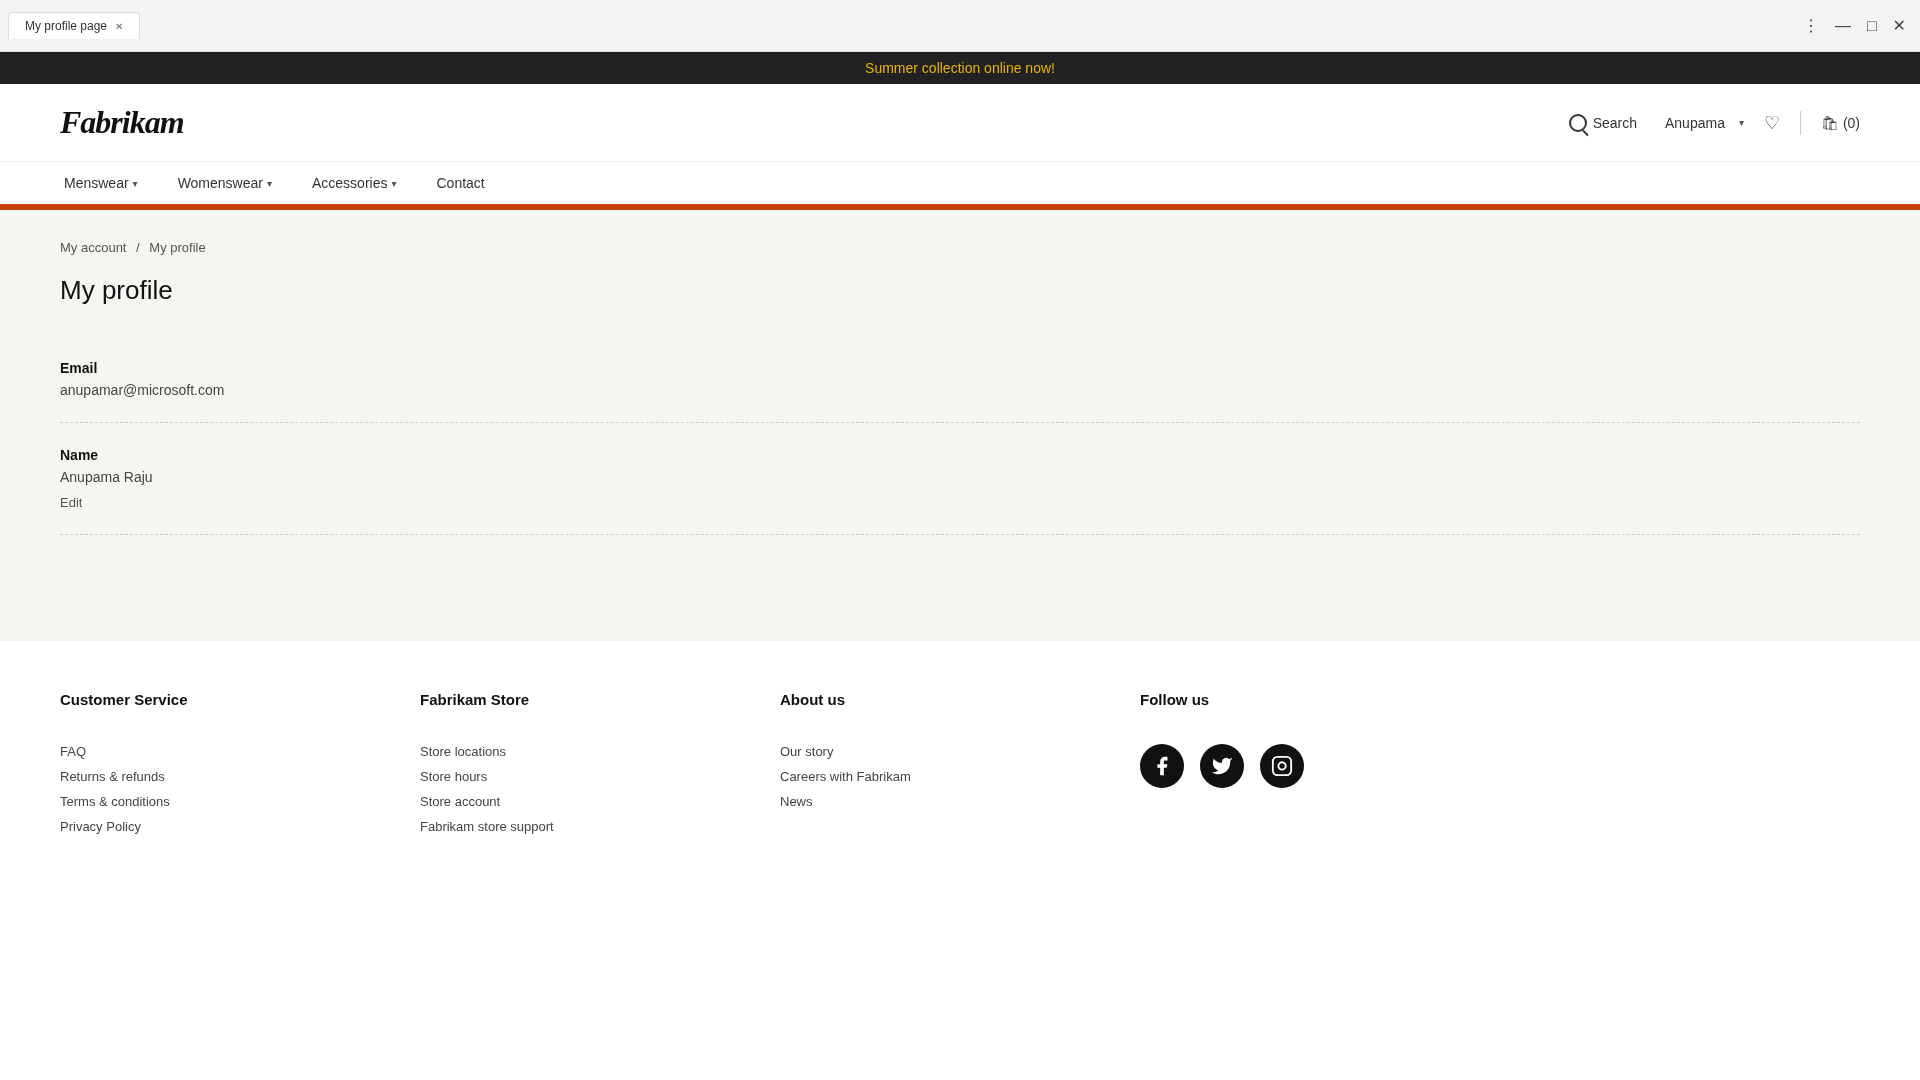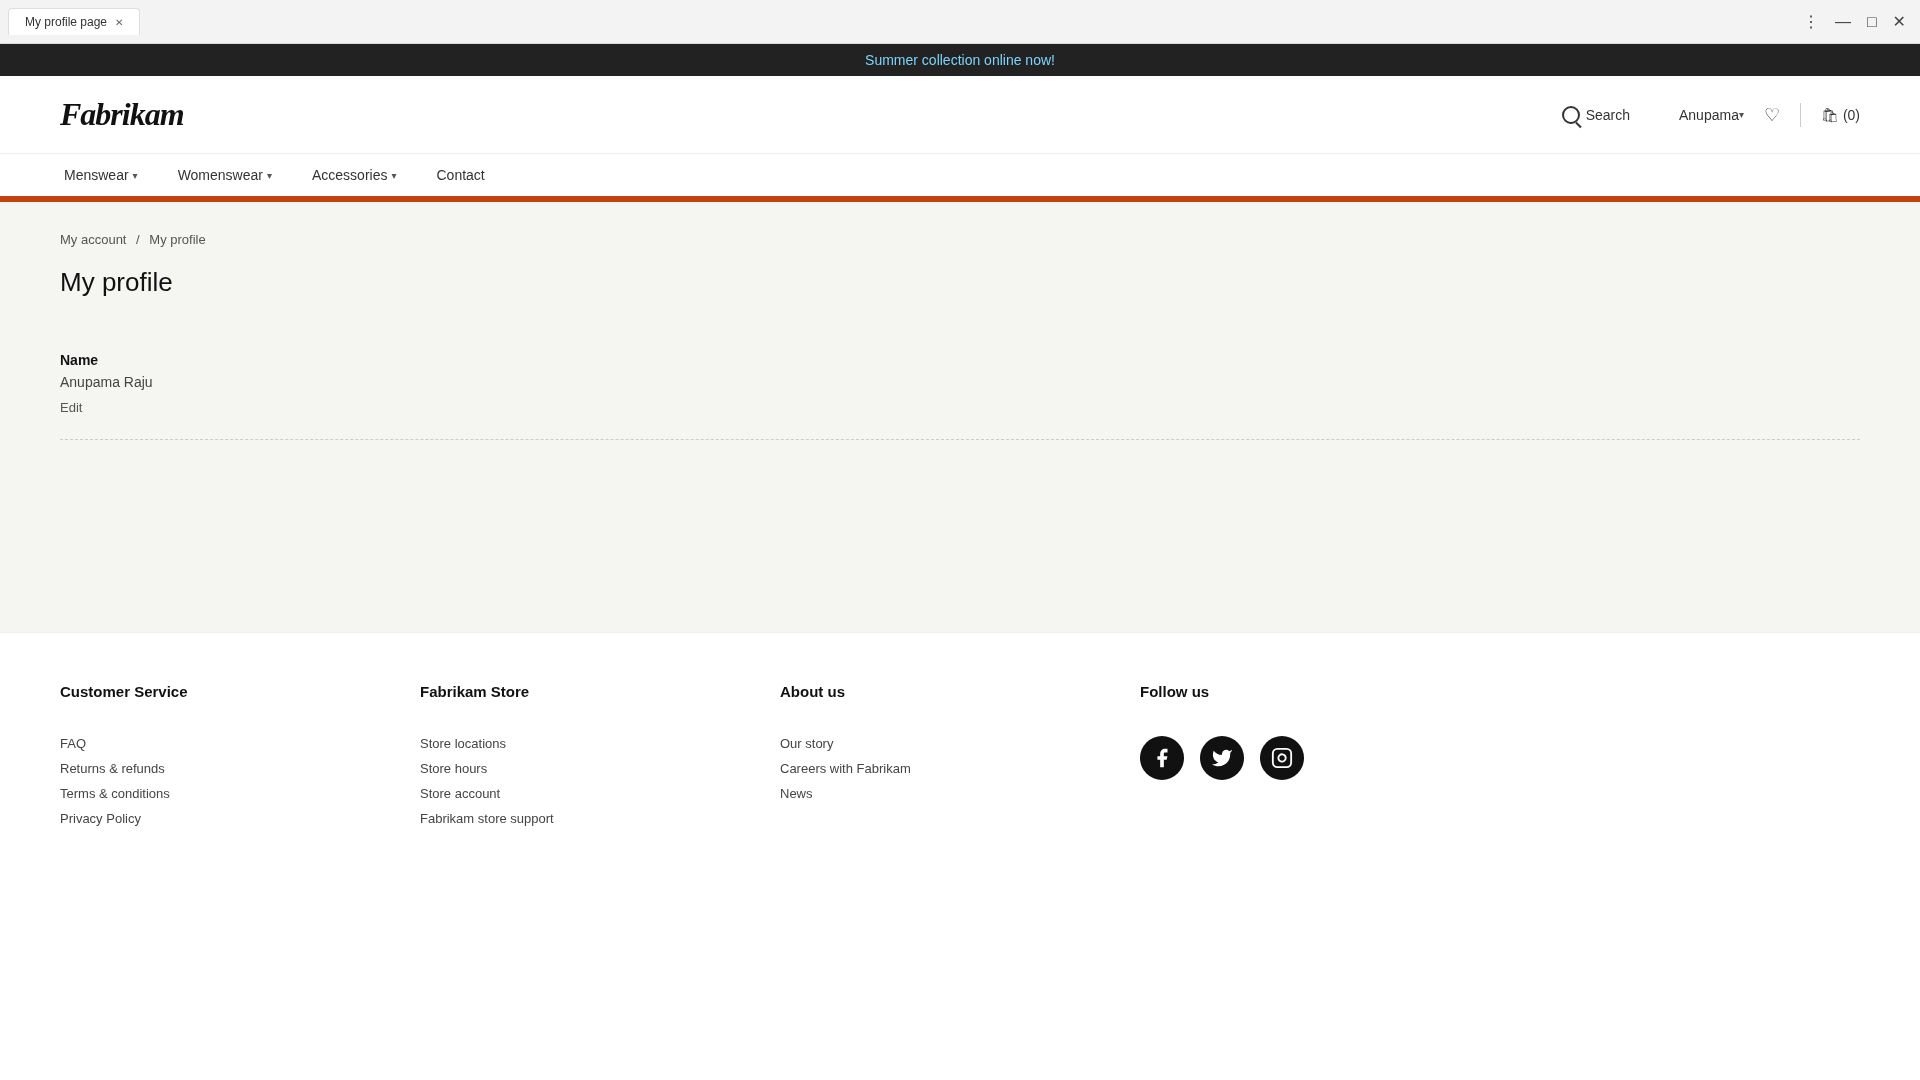--- a/index.html
+++ b/index.html
@@ -6,21 +6,21 @@
     * { margin: 0; padding: 0; box-sizing: border-box; }
     body { font-family: 'Segoe UI', Arial, sans-serif; font-size: 14px; color: #333; background: #fff; }
 
     
     .browser-chrome {
       background: #f3f3f3;
       border-bottom: 1px solid #ddd;
       display: flex;
       align-items: center;
       padding: 0 8px;
-      height: 44px;
+      height: 52px;
       gap: 8px;
     }
     .browser-tab {
       background: #fff;
       border: 1px solid #ddd;
       border-bottom: none;
       padding: 6px 16px;
       font-size: 12px;
       border-radius: 4px 4px 0 0;
       display: flex;
@@ -47,21 +47,21 @@
     .browser-dots {
       font-size: 16px;
       cursor: pointer;
       color: #444;
       padding: 2px 6px;
     }
 
     
     .announcement-bar {
       background: #222;
-      color: #7dd3fc;
+      color: #eab308;
       text-align: center;
       padding: 8px;
       font-size: 14px;
     }
 
     
     .header {
       background: #fff;
       border-bottom: 1px solid #eee;
       padding: 0 60px;
@@ -110,27 +110,26 @@
       width: 7px;
       height: 2px;
       background: #333;
       bottom: -4px;
       right: -4px;
       transform: rotate(45deg);
     }
     .user-btn {
       display: flex;
       align-items: center;
-      gap: 0;
+      gap: 14px;
       cursor: pointer;
       font-size: 14px;
       color: #333;
       background: none;
       border: none;
-      margin-left: 21px;
     }
     .heart-btn {
       cursor: pointer;
       font-size: 18px;
       color: #333;
       background: none;
       border: none;
     }
     .divider-vert {
       width: 1px;
@@ -335,20 +334,24 @@
 <main class="main-content">
 
   <div class="breadcrumb">
     <a>My account</a>
     <span class="breadcrumb-sep">/</span>
     <span>My profile</span>
   </div>
 
   <h1 class="page-title">My profile</h1>
 
+  <div class="profile-field">
+    <div class="field-label">Email</div>
+    <div class="field-value">anupamar@microsoft.com</div>
+  </div>
 
   <div class="profile-field">
     <div class="field-label">Name</div>
     <div class="field-value">Anupama Raju</div>
     <a class="edit-link">Edit</a>
   </div>
 
 </main>
 
 <footer class="footer">

